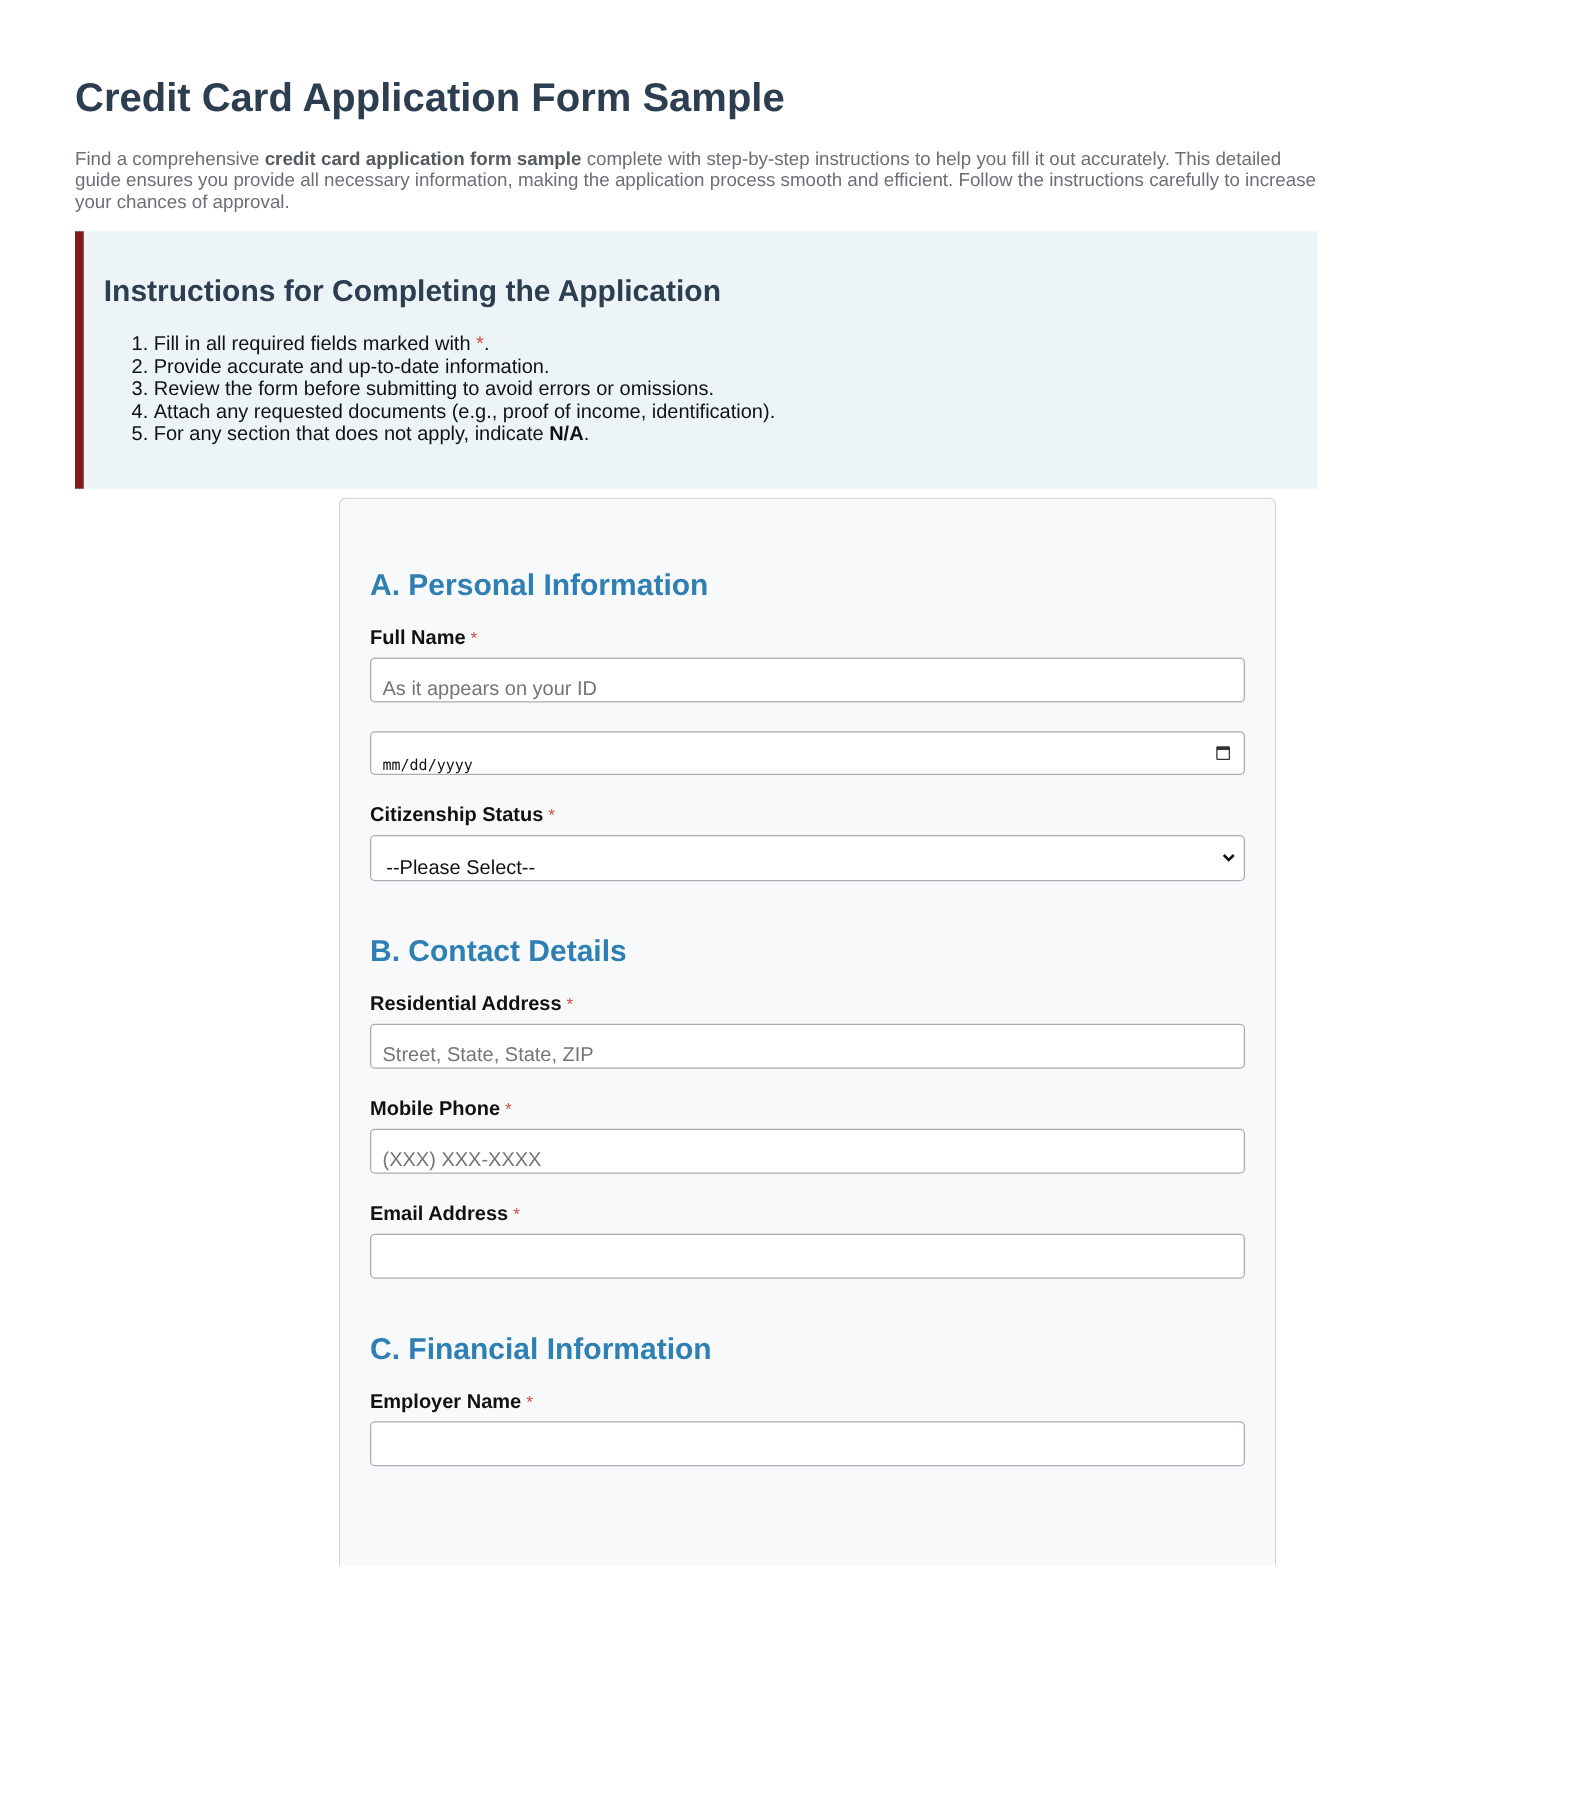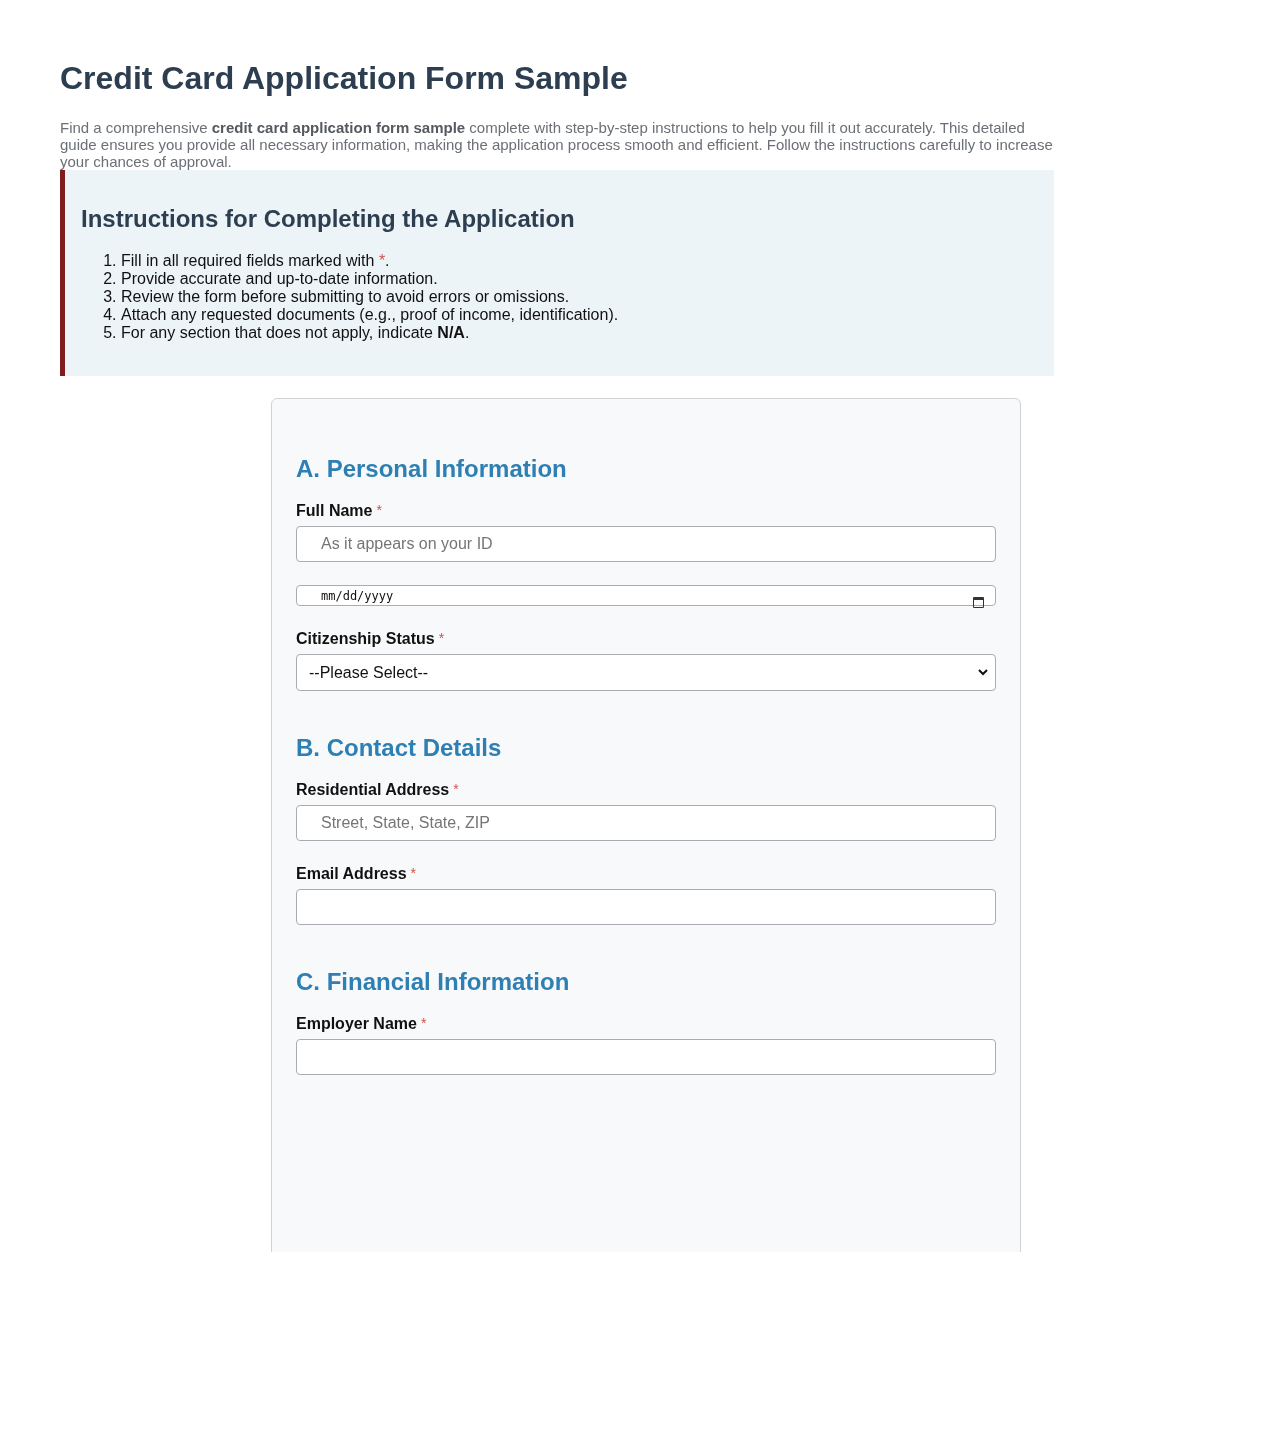--- a/index.html
+++ b/index.html
@@ -24,22 +24,23 @@
     color: #2c3e50;
   }
   p.intro {
     margin: 21px 0 0 0;
     font-size: 15px;
     line-height: 17px;
     color: #6b6f76;
   }
   p.intro b { color: #555a61; }
   .instructions {
+    margin-top: 15px;
     background: #ecf4f8;
-    border-left: 5px solid #7f1d1d;
+    border-left: 7px solid #7f1d1d;
     padding: 34px 16px 32px 16px;
     height: 206px;
   }
   .instructions h2 {
     margin: 0;
     font-size: 24px;
     line-height: 30px;
     font-weight: bold;
     color: #2c3e50;
   }
@@ -87,32 +88,32 @@
     margin-bottom: 6px;
   }
   .field label .req { font-weight: normal; margin-left: 4px; font-size: 14px; vertical-align: top; }
   .input {
     width: 700px;
     height: 36px;
     background: #fff;
     border: 1px solid #a9adb1;
     border-radius: 4px;
     display: flex;
-    align-items: center;
-    padding: 0 24px;
+    align-items: flex-end;
+    padding: 0 9px;
     font-size: 16px;
     color: #757575;
     font-family: "Liberation Sans", sans-serif;
     position: relative;
   }
   .input.date {
     font-family: "DejaVu Sans Mono", monospace;
     font-size: 12px;
     color: #111;
-    height: 21px;
+    height: 35px;
   }
   .input.select {
     color: #111;
     padding-left: 12px;
     height: 37px;
   }
   .cal-icon {
     position: absolute;
     right: 11px;
     top: 11px;
@@ -181,20 +182,26 @@
 
     <h3 class="section-title later">B. Contact Details</h3>
 
     <div class="field">
       <label><span>Residential Address</span><span class="req">*</span></label>
       <div class="input">
           <span>Street, State, State, ZIP</span>
         </div>
     </div>
 
+    <div class="field">
+      <label><span>Mobile Phone</span><span class="req">*</span></label>
+      <div class="input">
+          <span>(XXX) XXX-XXXX</span>
+        </div>
+    </div>
 
     <div class="field">
       <label><span>Email Address</span><span class="req">*</span></label>
       <div class="input">
           <span></span>
         </div>
     </div>
 
     <h3 class="section-title later">C. Financial Information</h3>
 

